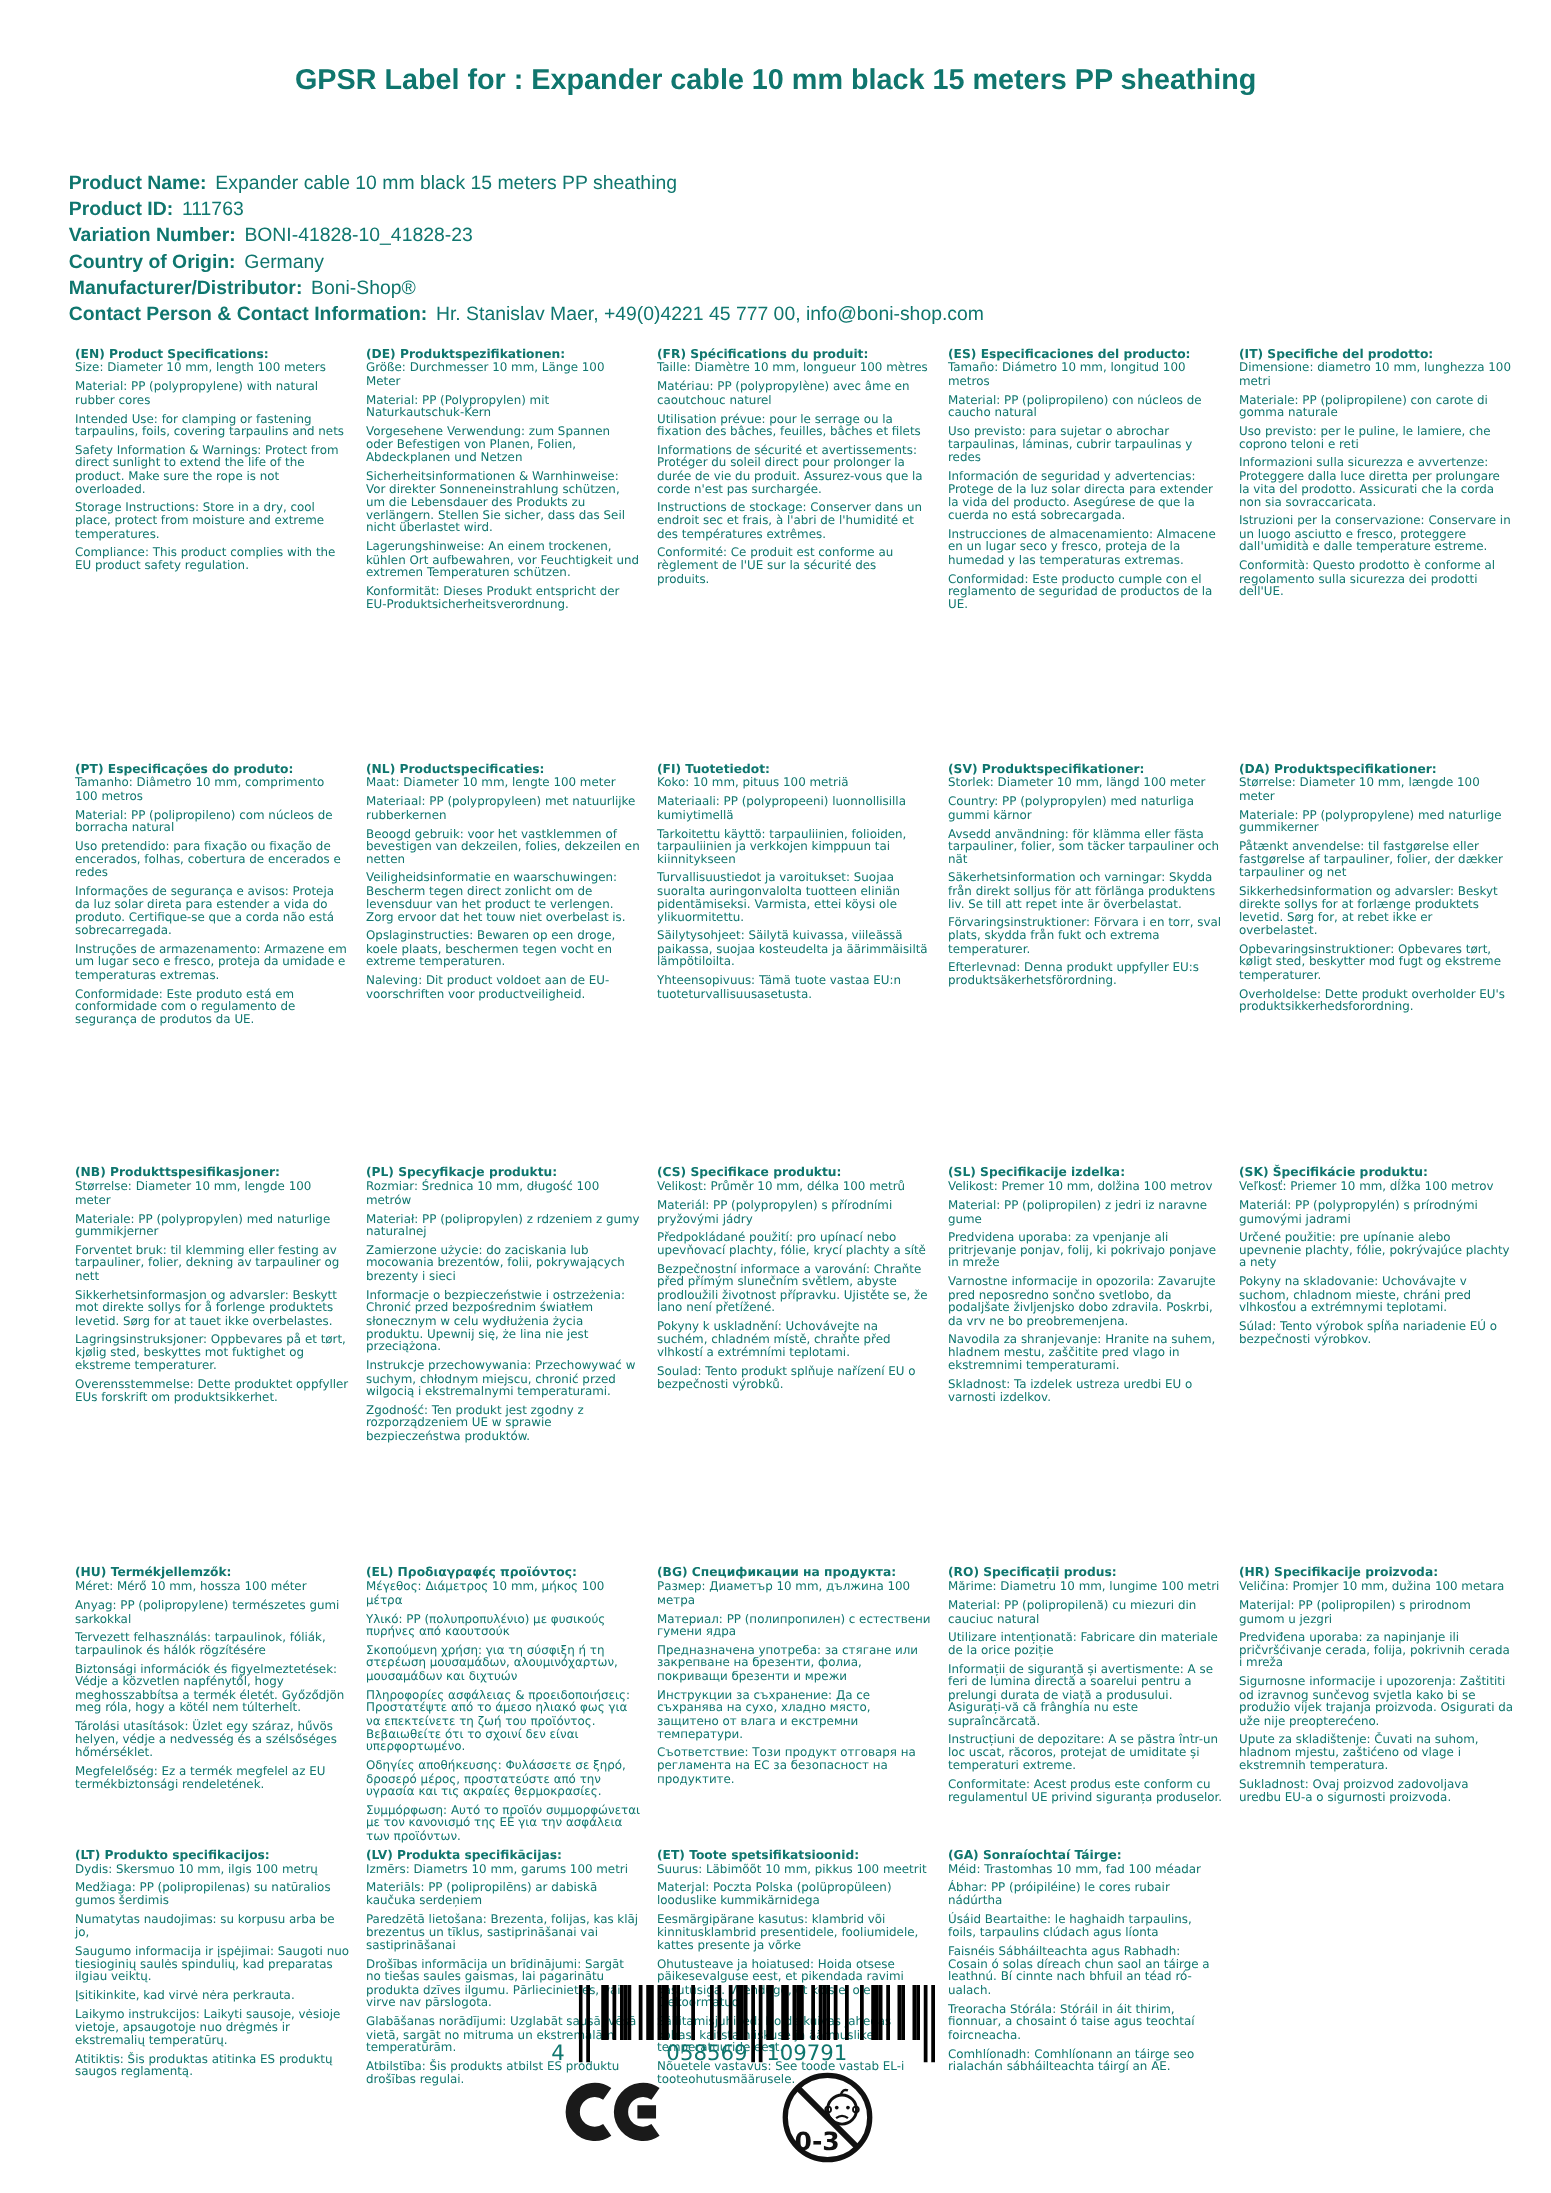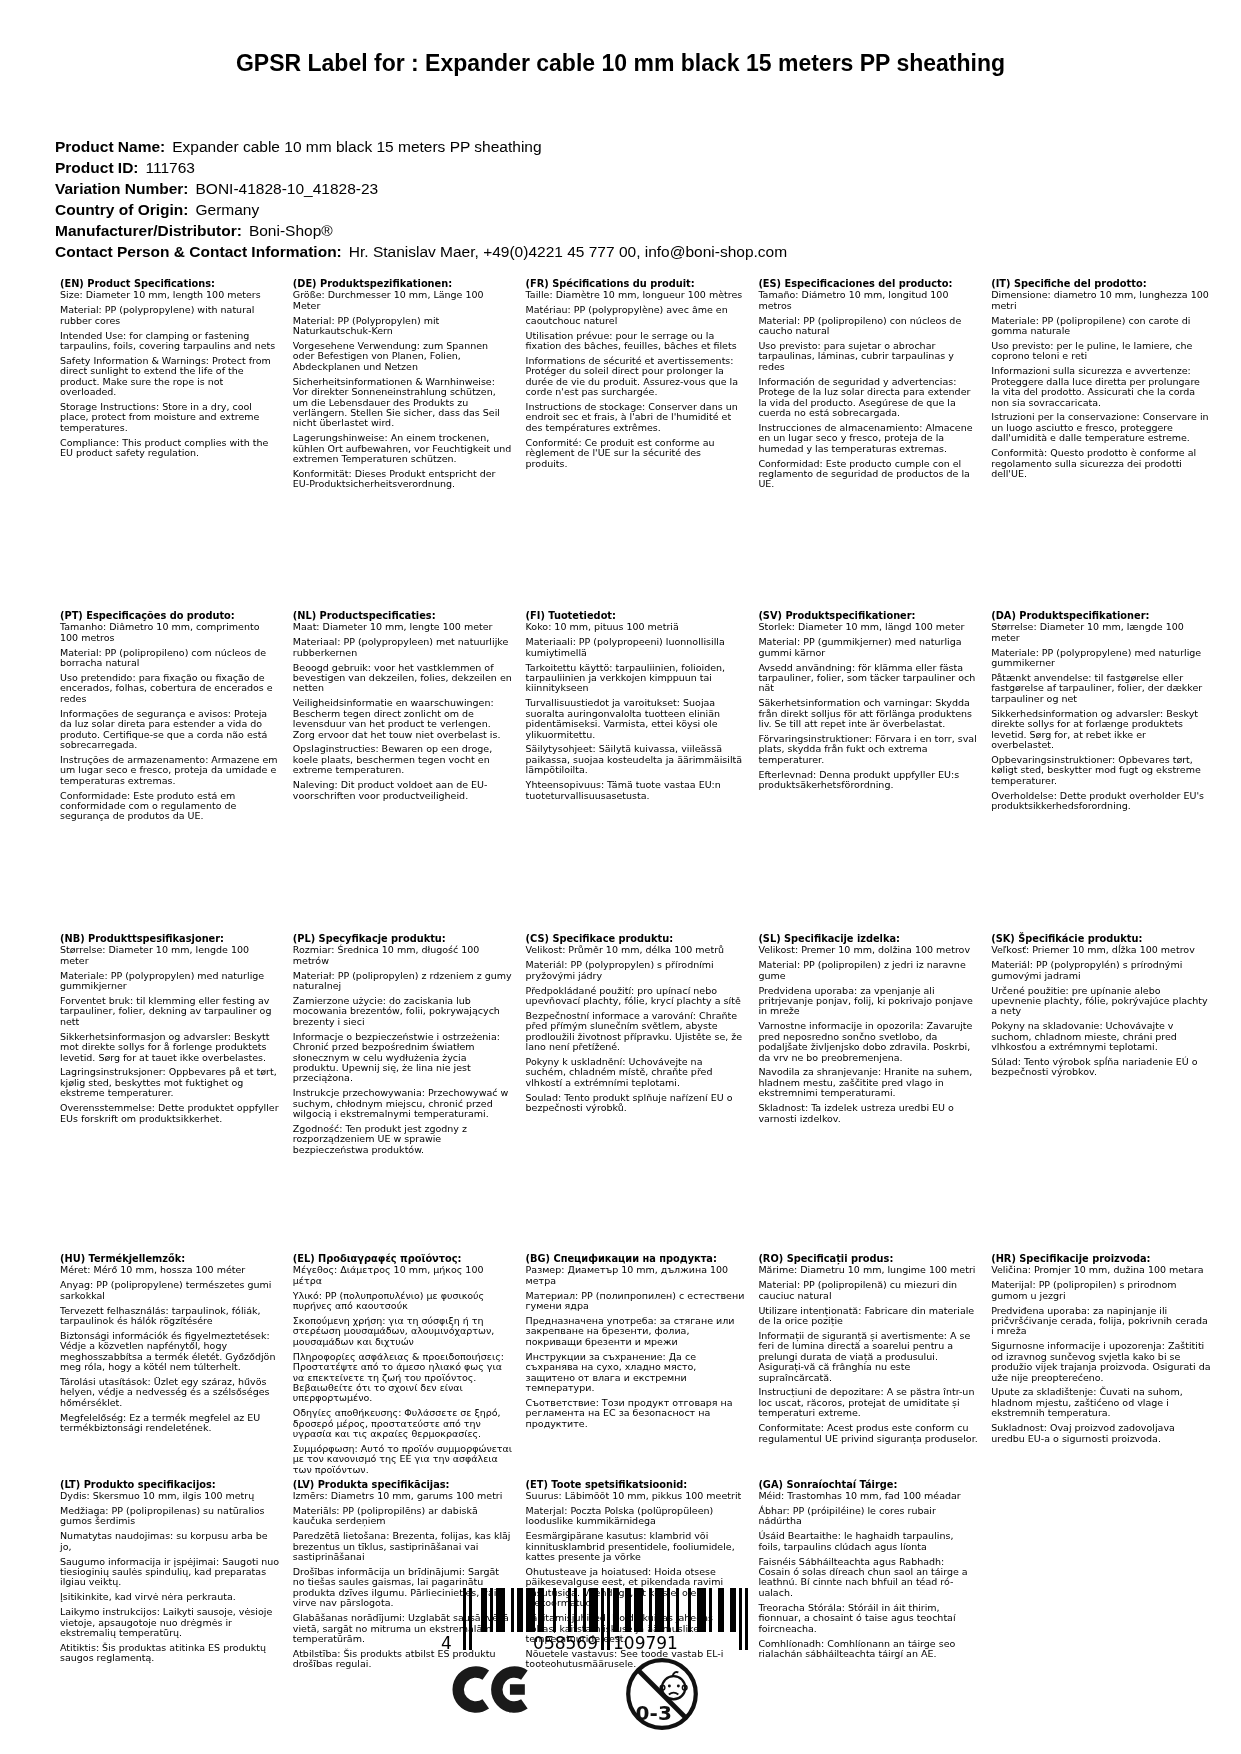--- a/index.html
+++ b/index.html
@@ -1,16 +1,16 @@
 <!DOCTYPE html>
 <html><head>
 <meta charset="utf-8">
 <style>
   html,body{margin:0;padding:0;background:#ffffff;}
-  .page{position:relative;width:1241px;height:1754px;background:#fff;color:#000000;
+  .page{position:relative;width:1241px;height:1754px;background:#fff;color:#0f766e;
         font-family:"DejaVu Sans",sans-serif;overflow:hidden;}
   .title{position:absolute;top:50px;left:0;right:0;text-align:center;
          font-family:"Liberation Sans",sans-serif;font-weight:bold;font-size:23px;letter-spacing:0px;}
   .product-info{position:absolute;top:136px;left:55px;right:40px;
                 font-family:"Liberation Sans",sans-serif;font-size:15.5px;line-height:21px;}
   .info-row{white-space:nowrap;}
   .info-label{font-weight:bold;margin-right:7px;}
   .lang-grid{position:absolute;top:279px;left:60px;width:1151px;
              display:grid;grid-template-columns:repeat(5,1fr);column-gap:13px;
              grid-template-rows:332px 323px 320px auto;
@@ -112,21 +112,21 @@
         <p>Koko: 10 mm, pituus 100 metriä</p>
         <p>Materiaali: PP (polypropeeni) luonnollisilla kumiytimellä</p>
         <p>Tarkoitettu käyttö: tarpauliinien, folioiden, tarpauliinien ja verkkojen kimppuun tai kiinnitykseen</p>
         <p>Turvallisuustiedot ja varoitukset: Suojaa suoralta auringonvalolta tuotteen eliniän pidentämiseksi. Varmista, ettei köysi ole ylikuormitettu.</p>
         <p>Säilytysohjeet: Säilytä kuivassa, viileässä paikassa, suojaa kosteudelta ja äärimmäisiltä lämpötiloilta.</p>
         <p>Yhteensopivuus: Tämä tuote vastaa EU:n tuoteturvallisuusasetusta.</p>
       </div>
       <div class="lang-block">
         <div class="lang-heading">(SV) Produktspecifikationer:</div>
         <p>Storlek: Diameter 10 mm, längd 100 meter</p>
-        <p>Material: PP (gummikjerner) med naturliga gummi kärnor</p>
+        <p>Country: PP (polypropylen) med naturliga gummi kärnor</p>
         <p>Avsedd användning: för klämma eller fästa tarpauliner, folier, som täcker tarpauliner och nät</p>
         <p>Säkerhetsinformation och varningar: Skydda från direkt solljus för att förlänga produktens liv. Se till att repet inte är överbelastat.</p>
         <p>Förvaringsinstruktioner: Förvara i en torr, sval plats, skydda från fukt och extrema temperaturer.</p>
         <p>Efterlevnad: Denna produkt uppfyller EU:s produktsäkerhetsförordning.</p>
       </div>
       <div class="lang-block">
         <div class="lang-heading">(DA) Produktspecifikationer:</div>
         <p>Størrelse: Diameter 10 mm, længde 100 meter</p>
         <p>Materiale: PP (polypropylene) med naturlige gummikerner</p>
         <p>Påtænkt anvendelse: til fastgørelse eller fastgørelse af tarpauliner, folier, der dækker tarpauliner og net</p>

